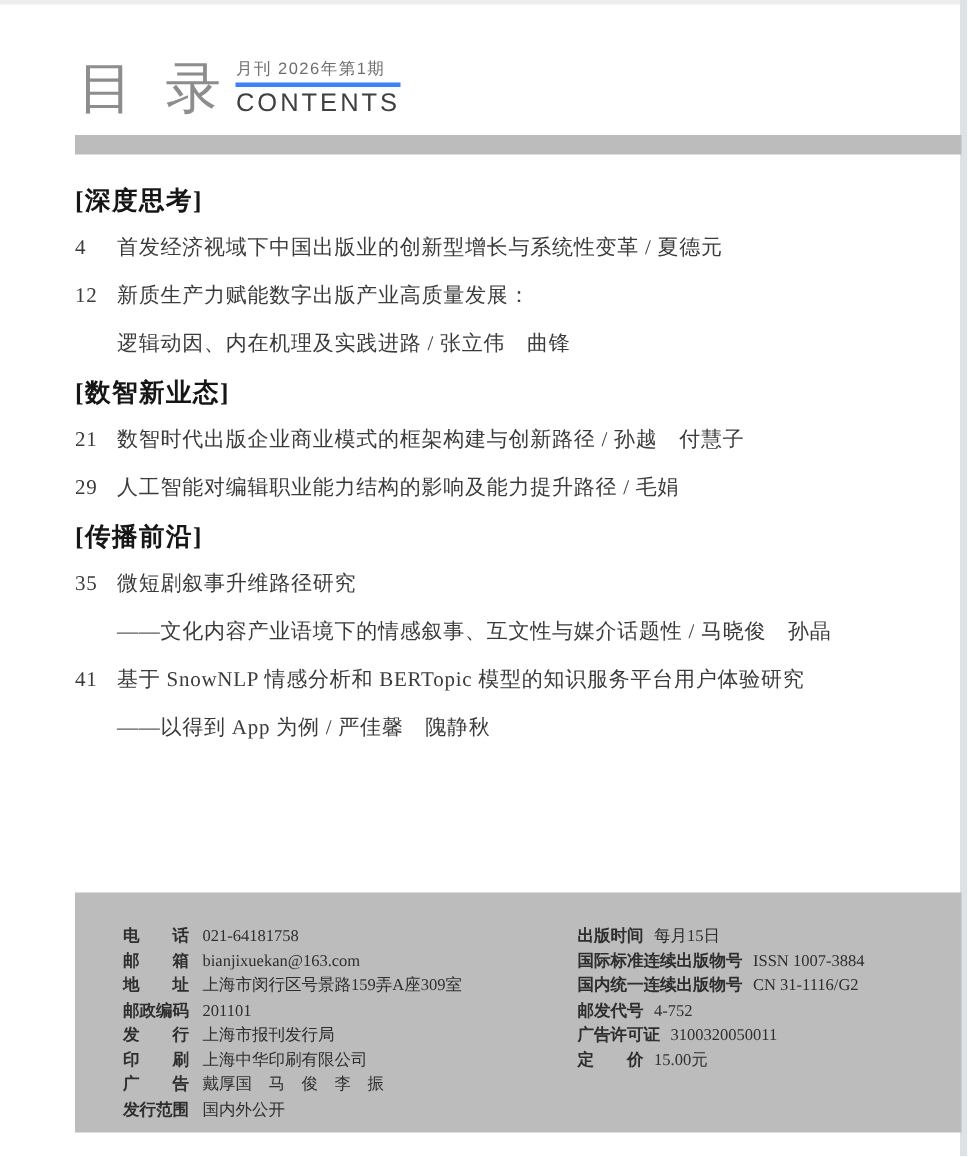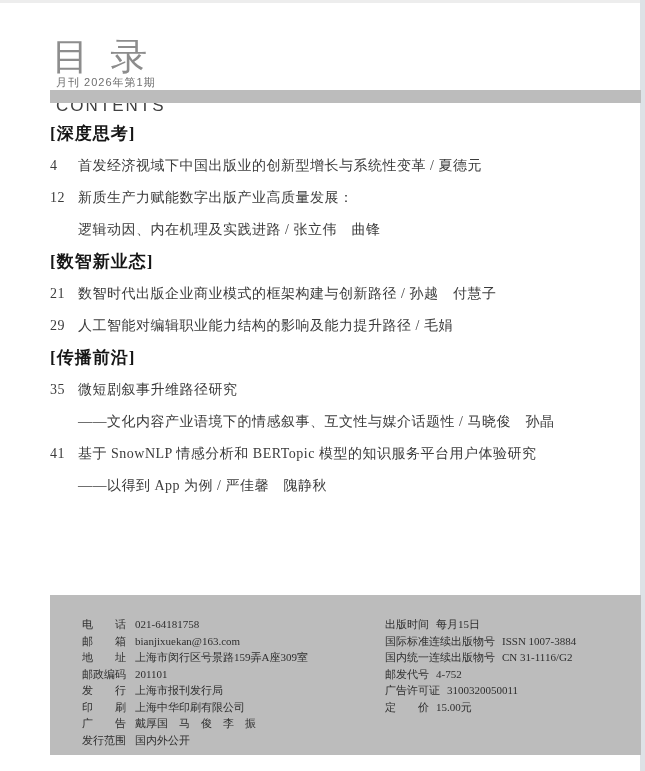--- a/index.html
+++ b/index.html
@@ -22,21 +22,21 @@
   }
   .right-strip {
     position: absolute; top: 0; right: 0;
     width: 5px; height: 771px;
     background: #dde2e6;
   }
 
   
   .toc-header {
     position: absolute; left: 52px; top: 38px;
-    display: flex; align-items: flex-start; flex-direction: column;
+    display: flex; align-items: center;
   }
   .toc-title-cn {
     font-size: 37px; line-height: 1;
     color: #8d8d8d; letter-spacing: 6px;
     font-family: "Liberation Serif", serif;
   }
   .toc-side {
     display: flex; flex-direction: column;
     margin-left: 4px; margin-bottom: 1px;
   }
@@ -87,21 +87,21 @@
     display: flex;
   }
   .colo-col-left { width: 303px; flex: none; }
   .colo-col-right { flex: 1; }
   .colo-row {
     font-size: 11px; line-height: 16.5px;
     color: #2e2e2e; white-space: nowrap;
   }
   .colo-row .lbl {
     font-family: "Liberation Sans", sans-serif;
-    font-weight: normal;
+    font-weight: bold;
     display: inline-block;
   }
   .colo-col-left .lbl { width: 46px; }
   .colo-row .val {
     font-family: "Liberation Serif", serif;
     margin-left: 7px;
   }
 </style>
 </head>
 <body>

